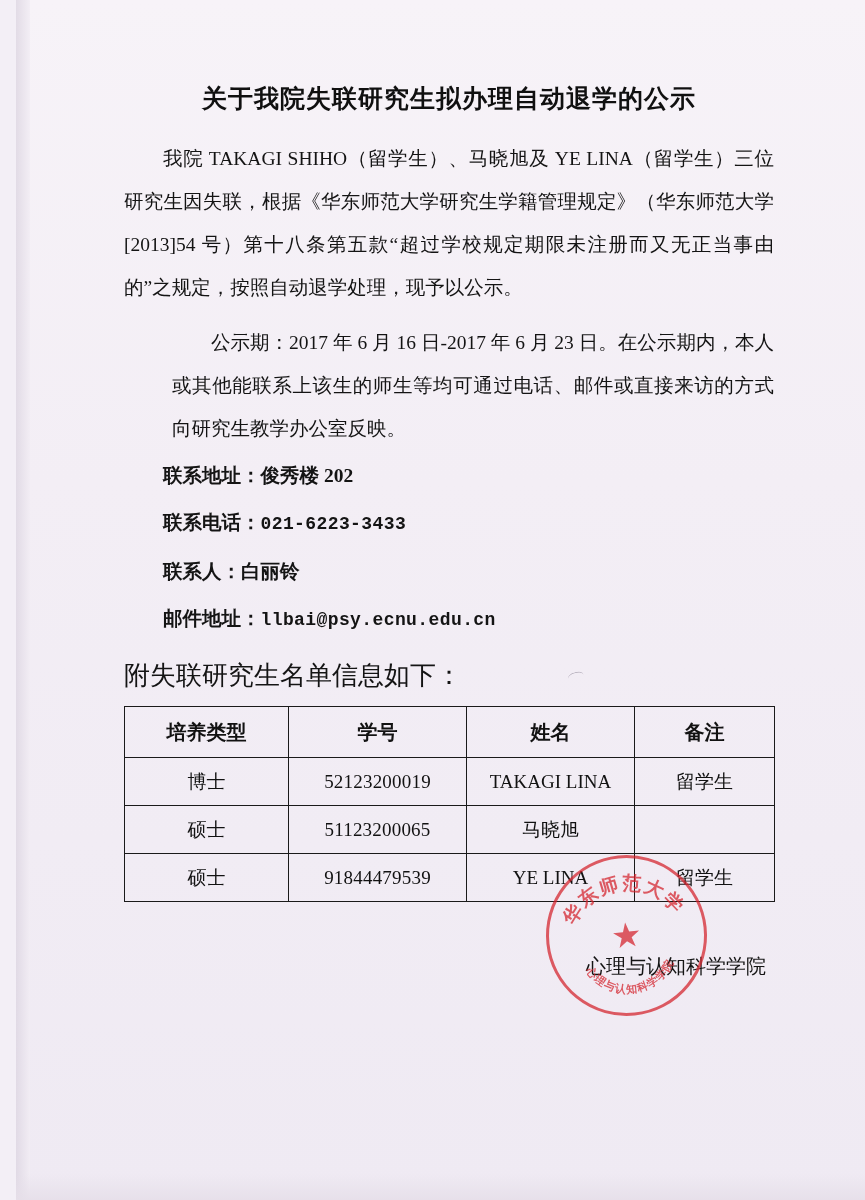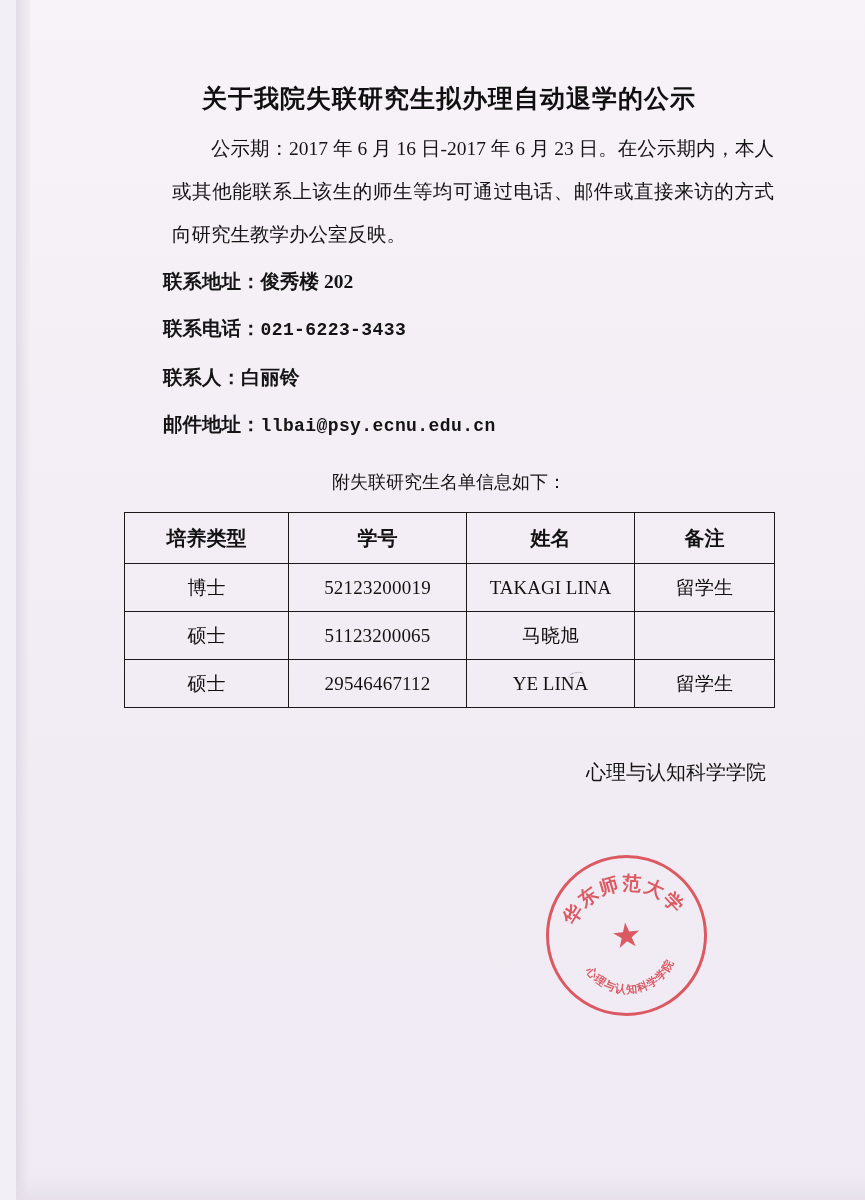--- a/index.html
+++ b/index.html
@@ -81,25 +81,24 @@
     margin-top: 4px;
     font-weight: bold;
   }
   .mono {
     font-family: "Liberation Mono", "DejaVu Sans Mono", monospace;
     font-size: 18px;
     letter-spacing: .4px;
   }
 
   .attach-line {
-    font-size: 18px;
+    font-size: 26px;
     line-height: 40px;
     color: #141414;
     margin-top: 14px;
-    text-align: center;
   }
 
   table.roster {
     border-collapse: collapse;
     width: 650px;
     margin-top: 10px;
     table-layout: fixed;
   }
   table.roster td, table.roster th {
     border: 1.5px solid #1a1a1a;
@@ -205,20 +204,21 @@
 
 <div class="page">
   <div class="paper-edge-left"></div>
   <div class="paper-edge-right"></div>
   <div class="paper-edge-bottom"></div>
 
   <div class="content">
 
     <div class="doc-title">关于我院失联研究生拟办理自动退学的公示</div>
 
+    <div class="para">我院 TAKAGI SHIHO（留学生）、马晓旭及 YE LINA（留学生）三位研究生因失联，根据《华东师范大学研究生学籍管理规定》（华东师范大学[2013]54 号）第十八条第五款“超过学校规定期限未注册而又无正当事由的”之规定，按照自动退学处理，现予以公示。</div>
 
     <div class="para tight">公示期：2017 年 6 月 16 日-2017 年 6 月 23 日。在公示期内，本人或其他能联系上该生的师生等均可通过电话、邮件或直接来访的方式向研究生教学办公室反映。</div>
 
     <div class="field-line">
       <span>联系地址：</span><span>俊秀楼 202</span>
     </div>
 
     <div class="field-line">
       <span>联系电话：</span><span class="mono">021-6223-3433</span>
     </div>
@@ -256,21 +256,21 @@
           <td>留学生</td>
         </tr>
         <tr>
           <td>硕士</td>
           <td class="num">51123200065</td>
           <td>马晓旭</td>
           <td></td>
         </tr>
         <tr>
           <td>硕士</td>
-          <td class="num">29546467112</td>
+          <td class="num">91844479539</td>
           <td class="latin">YE LINA</td>
           <td>留学生</td>
         </tr>
       </tbody>
     </table>
 
     <div class="sign-block">
       <div class="sign-org">心理与认知科学学院</div>
     </div>
 

